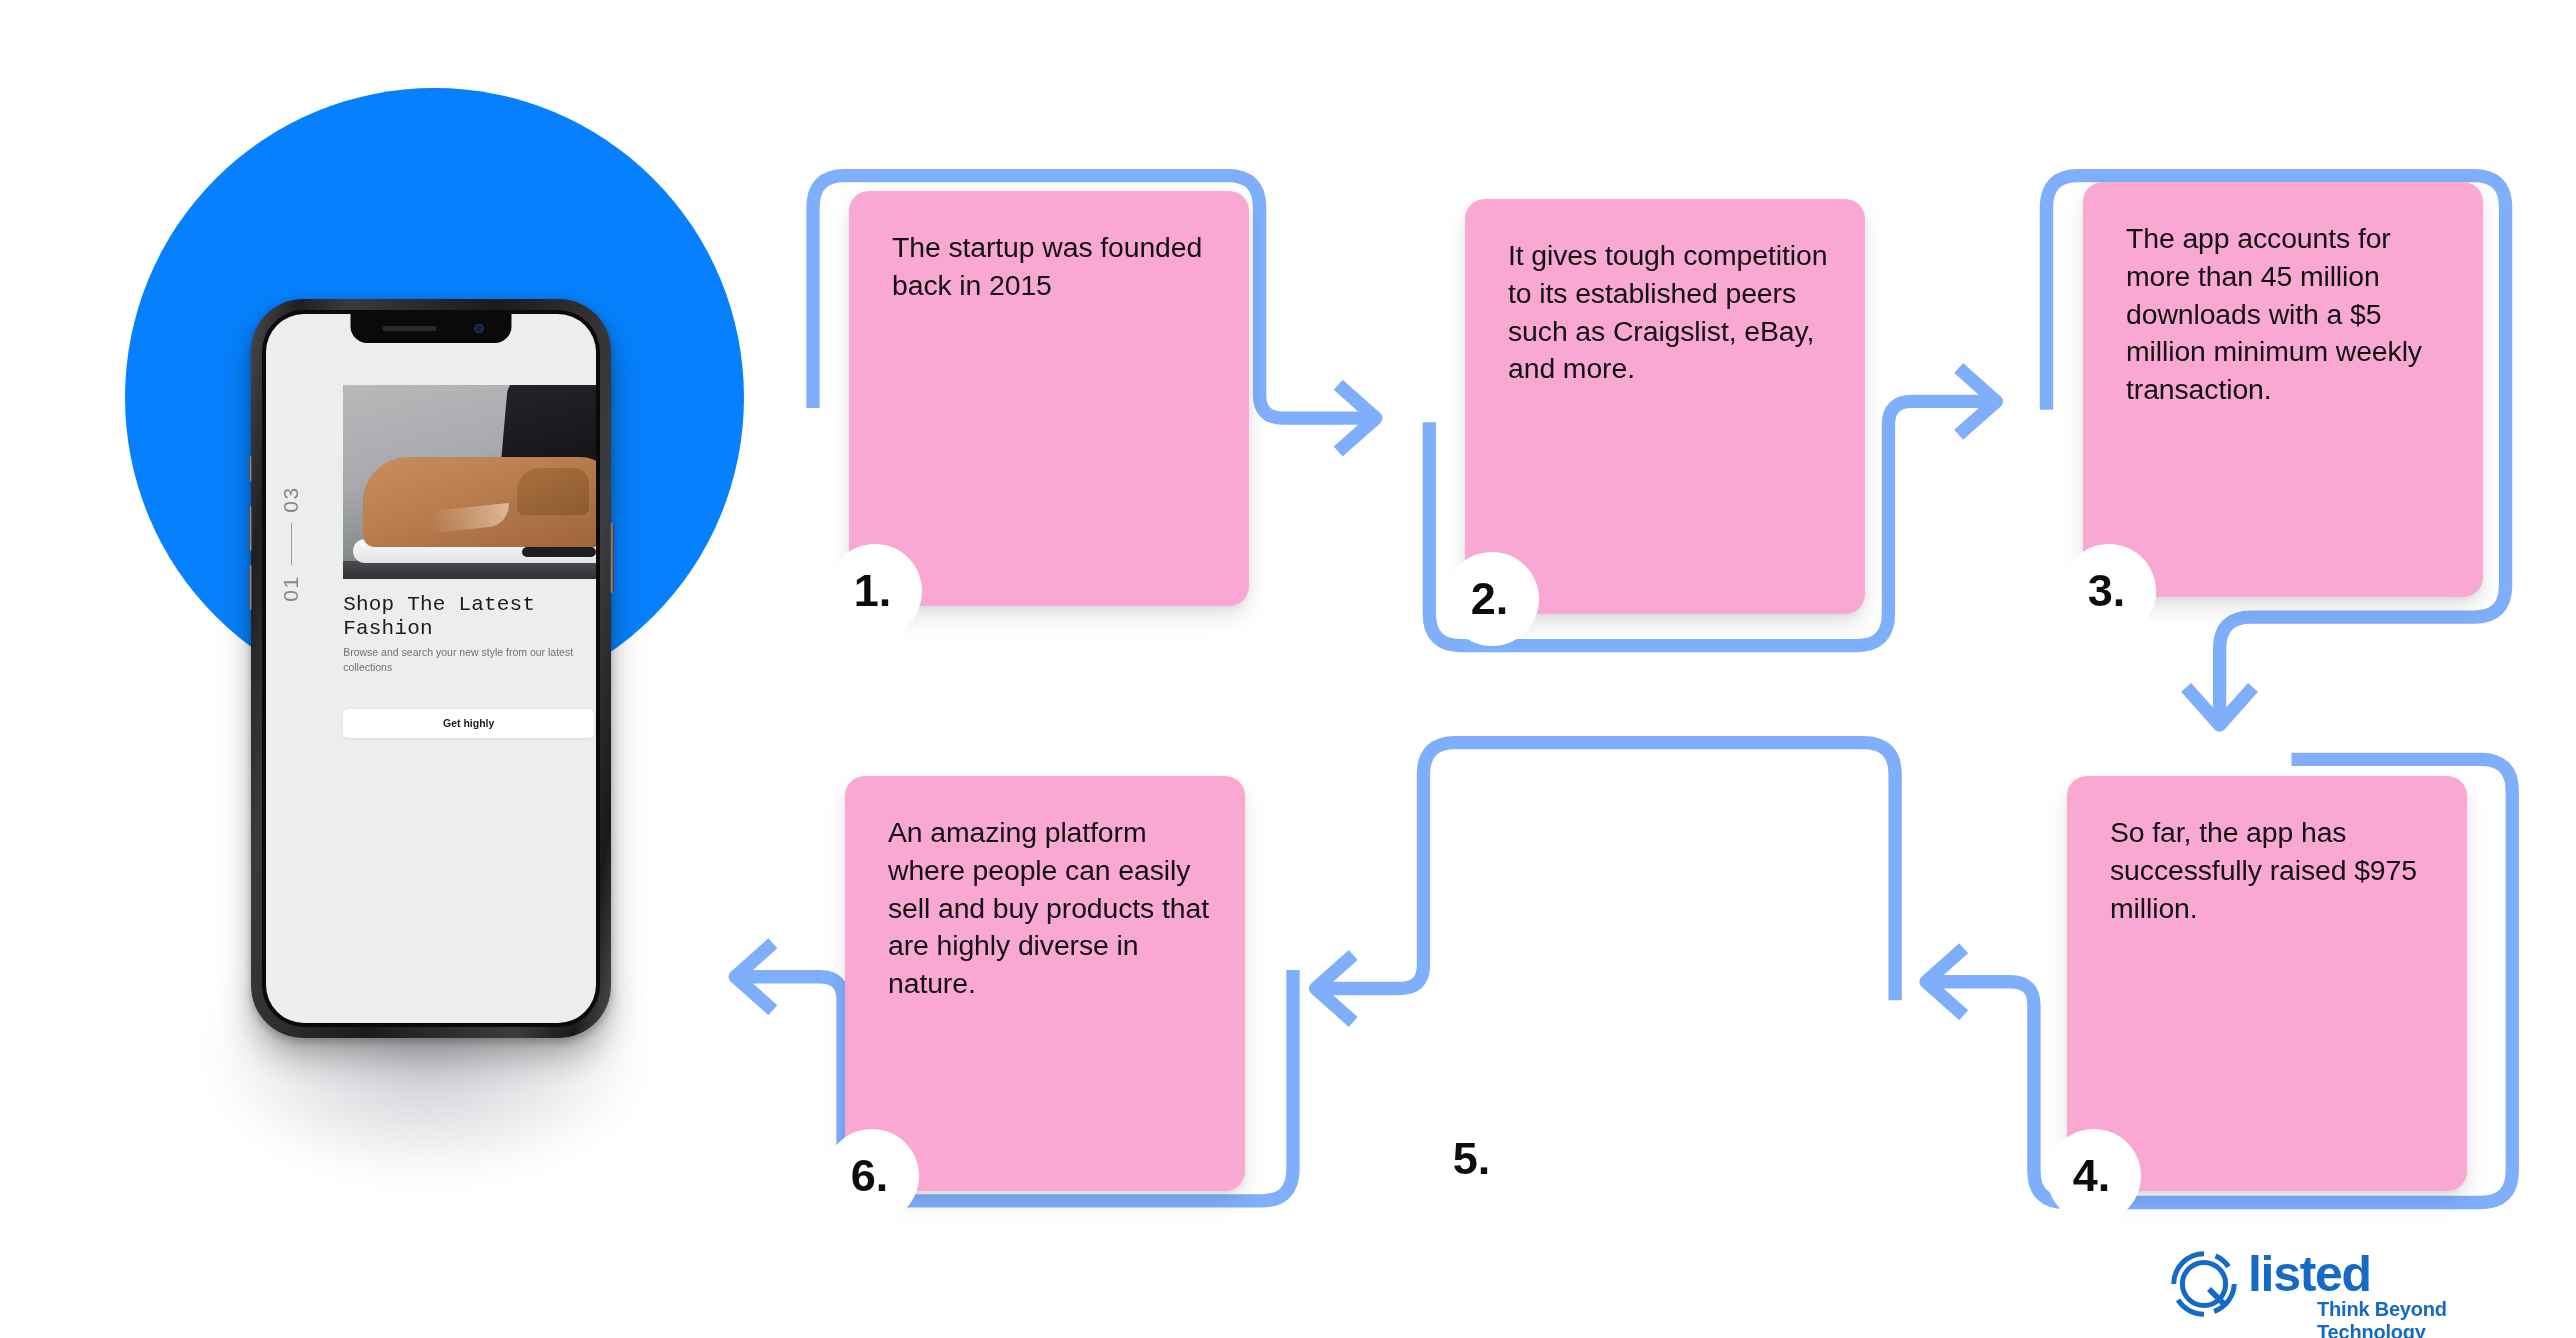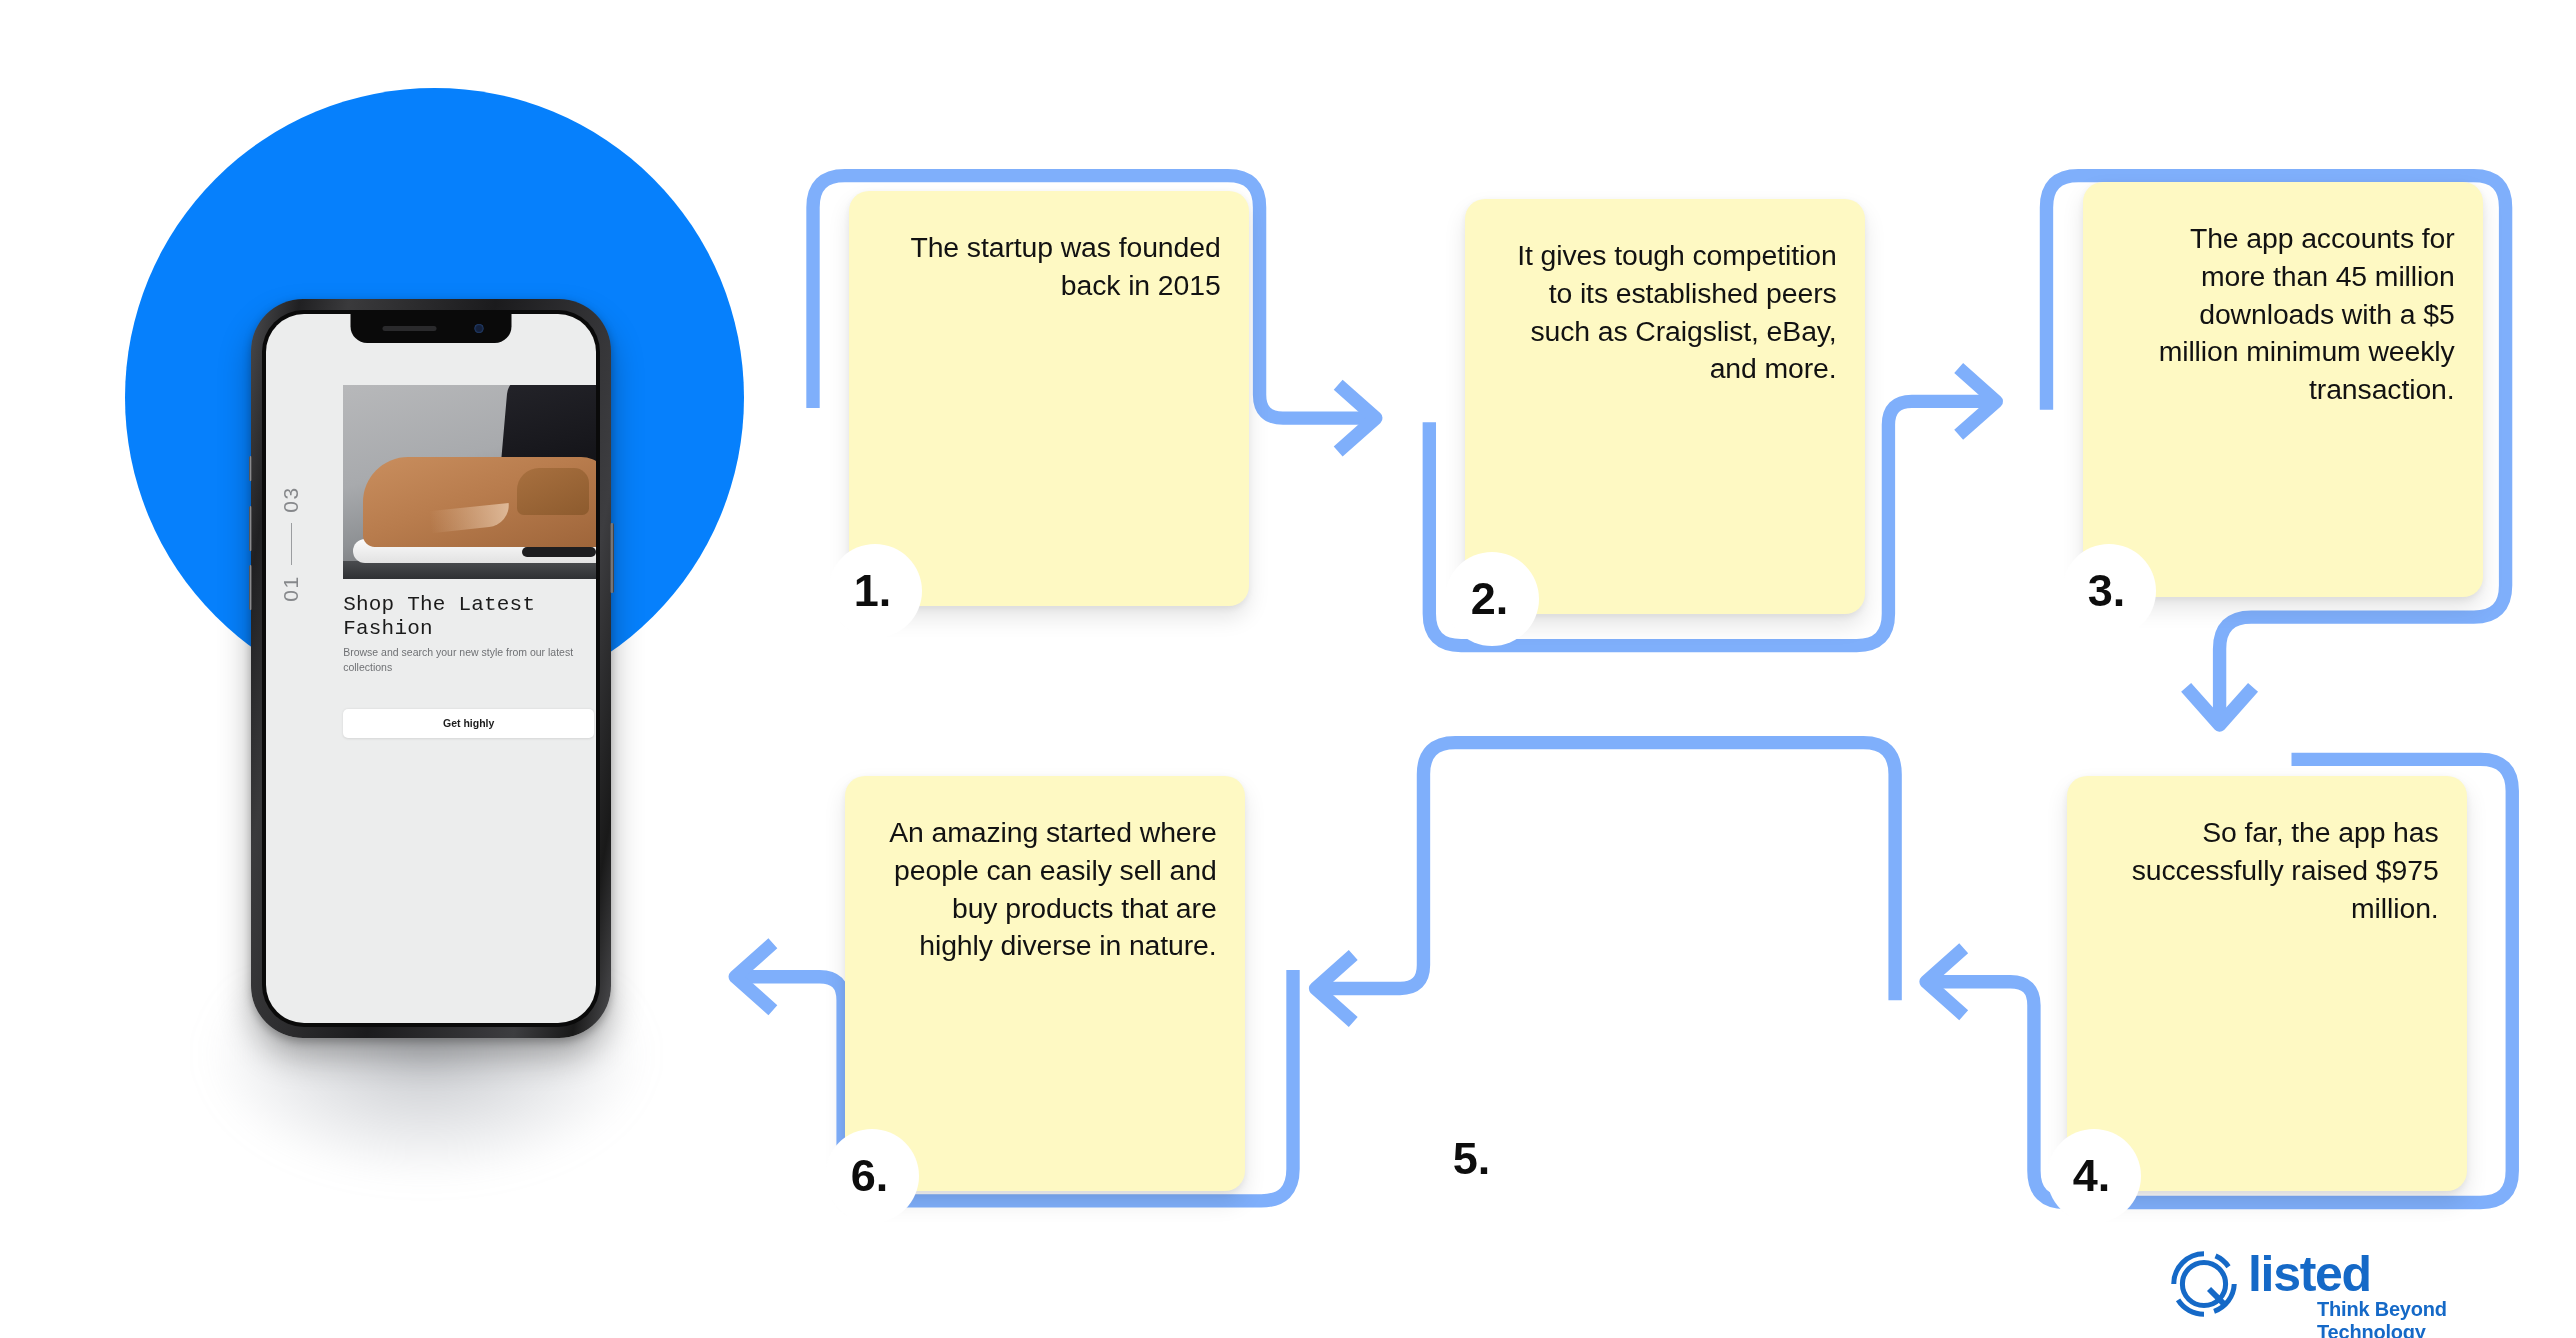--- a/index.html
+++ b/index.html
@@ -130,24 +130,23 @@
     font-size:10.5px; font-weight:700; color:#1b1b1b;
     box-shadow:0 0.8px 2.5px rgba(0,0,0,.10);
   }
 
   
   #flow { position:absolute; left:0; top:0; width:2576px; height:1338px; }
   #connectors { position:absolute; left:0; top:0; width:2576px; height:1338px; }
 
   .card {
     position:absolute;
-    background:#fef9c3;
+    background:#f9a8d4;
     border-radius:20px;
     box-shadow:0 11.7px 22px rgba(0,0,0,.10), 0 2.5px 6.7px rgba(0,0,0,.06);
-    text-align:right;
   }
   .card-text {
     position:absolute; left:43px; top:38px; right:28.4px;
     font-size:28.4px; line-height:1.33;
     color:#121212; font-weight:400; letter-spacing:-0.1px;
   }
   .num-badge {
     position:absolute;
     width:94px; height:94px; border-radius:50%;
     background:#ffffff;
@@ -262,21 +261,21 @@
   <div class="card" id="card-2">
     <div class="card-text">It gives tough competition to its established peers such as Craigslist, eBay, and more.</div>
   </div>
   <div class="card" id="card-3">
     <div class="card-text">The app accounts for more than 45 million downloads with a $5 million minimum weekly transaction.</div>
   </div>
   <div class="card" id="card-4">
     <div class="card-text">So far, the app has successfully raised $975 million.</div>
   </div>
   <div class="card" id="card-6">
-    <div class="card-text">An amazing started where people can easily sell and buy products that are highly diverse in nature.</div>
+    <div class="card-text">An amazing platform where people can easily sell and buy products that are highly diverse in nature.</div>
   </div>
 
   <div class="num-badge" id="badge-1">1.</div>
   <div class="num-badge" id="badge-2">2.</div>
   <div class="num-badge" id="badge-3">3.</div>
   <div class="num-badge" id="badge-4">4.</div>
   <div class="num-badge" id="badge-5">5.</div>
   <div class="num-badge" id="badge-6">6.</div>
 </div>
 

